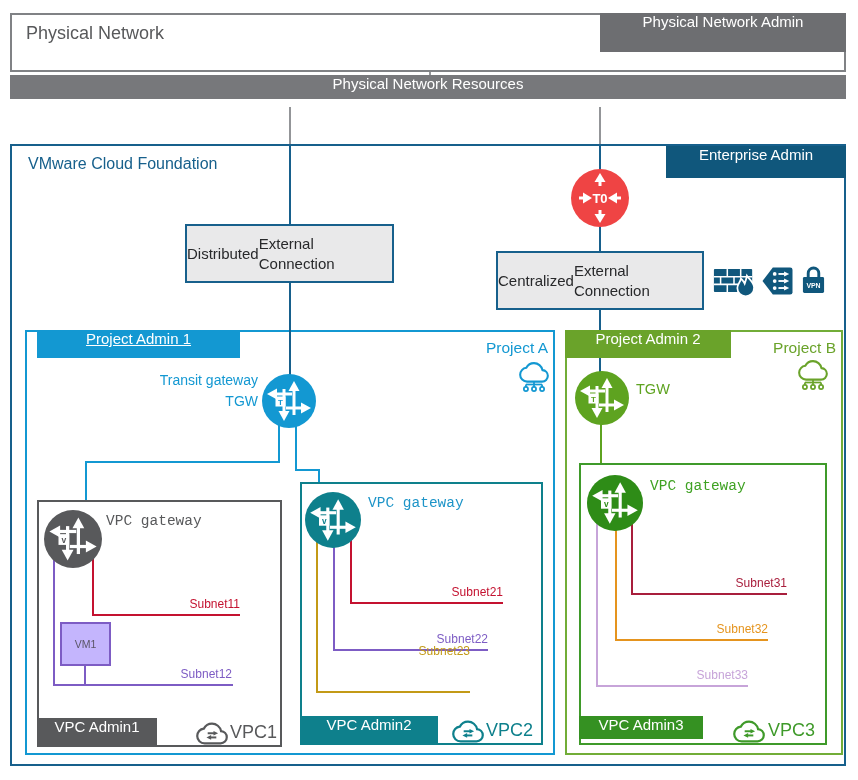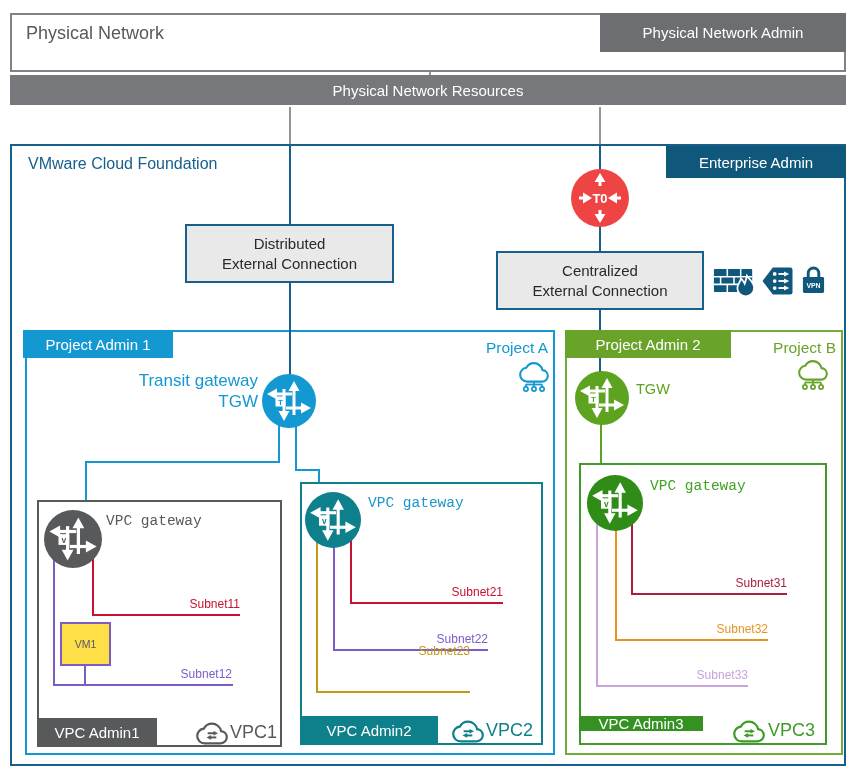--- a/index.html
+++ b/index.html
@@ -3,44 +3,44 @@
 <meta charset="utf-8">
 <style>
   html,body{margin:0;padding:0;background:#fff;}
   #canvas{
     position:relative;width:858px;height:780px;background:#fff;overflow:hidden;
     font-family:"Liberation Sans","DejaVu Sans",sans-serif;
     -webkit-font-smoothing:antialiased;
   }
   .abs{position:absolute;box-sizing:border-box;}
   .line{position:absolute;}
-  .badge{display:flex;align-items:center;justify-content:center;color:#fff;font-size:15px;}
+  .badge{display:flex;justify-content:center;color:#fff;font-size:15px;}
   .conn-box{
-    background:#e9e9ea;border:2px solid #17608c;display:flex;flex-direction:column;
+    background:#e9e9ea;border:2px solid #17608c;display:flex;flex-direction:row;
     align-items:center;justify-content:center;color:#28292b;font-size:15px;line-height:20px;
   }
   .circle{border-radius:50%;display:flex;align-items:center;justify-content:center;}
   .subnet-label{position:absolute;font-size:12px;text-align:right;}
   .gw-label{position:absolute;font-size:14.5px;font-family:Liberation Mono, monospace;}
   svg{display:block;}
 </style>
 </head>
 <body>
 
 <div id="canvas">
 
   <div class="abs" style="left:10px;top:13px;width:836px;height:59px;border:2px solid #808285;background:#fff;"></div>
   <div class="abs" style="left:26px;top:23px;font-size:18px;color:#58595b;">Physical Network</div>
   <div class="abs badge" style="left:600px;top:13px;width:246px;height:39px;background:#6d6e71;">
     <span>Physical Network Admin</span>
   </div>
 
   <div class="line" style="left:429px;top:72px;width:2px;height:4px;background:#939598;"></div>
 
-  <div class="abs badge" style="left:10px;top:75px;width:836px;height:30px;background:#77787b;">
+  <div class="abs badge" style="left:10px;top:75px;width:836px;height:24px;background:#77787b;">
     <span>Physical Network Resources</span>
   </div>
 
   <div class="line" style="left:289px;top:107px;width:2px;height:38px;background:#939598;"></div>
   <div class="line" style="left:599px;top:107px;width:2px;height:38px;background:#939598;"></div>
 
   <div class="abs" style="left:10px;top:144px;width:836px;height:622px;border:2px solid #17608c;background:#fff;"></div>
   <div class="abs badge" style="left:666px;top:146px;width:180px;height:32px;background:#10577c;">
     <span>Enterprise Admin</span>
   </div>
@@ -120,41 +120,41 @@
     </svg>
   </div>
   <div class="abs" style="left:801px;top:263px;width:25px;height:32px;">
     <svg width="25" height="32" viewBox="0 0 26 33">
       <path d="M7.5 15 V10.5 a5.5 5.5 0 0 1 11 0 V15" fill="none" stroke="#10577c" stroke-width="3"></path>
       <rect x="2" y="14.5" width="22" height="16.5" rx="1.5" fill="#10577c"></rect>
       <text x="13" y="26" text-anchor="middle" font-size="7.2" font-weight="bold" fill="#fff">VPN</text>
     </svg>
   </div>
 
-  <div class="abs badge" style="left:23px;top:330px;width:150px;height:28px;background:#1398d2;">
+  <div class="abs badge" style="left:37px;top:330px;width:203px;height:28px;background:#1398d2;text-decoration:underline;">
     <span>Project Admin 1</span>
   </div>
   <div class="abs" style="left:450px;top:339px;width:98px;text-align:right;font-size:15.5px;color:#1398d2;">Project A</div>
   <div class="abs" style="left:519px;top:361px;width:30px;height:32px;">
     <svg width="30" height="32" viewBox="-1 3 26 26">
       <path d="M19.35 10.04A7.49 7.49 0 0 0 12 4C9.11 4 6.6 5.64 5.35 8.04A5.994 5.994 0 0 0 0 14c0 3.31 2.69 6 6 6h13c2.76 0 5-2.24 5-5 0-2.64-2.05-4.78-4.65-4.96z" fill="none" stroke="#1398d2" stroke-width="1.8"></path>
       <g stroke="#1398d2" stroke-width="1.5" fill="none">
         <line x1="12" y1="20" x2="12" y2="22.5"></line>
         <line x1="5" y1="22.5" x2="19" y2="22.5"></line>
         <line x1="5" y1="22.5" x2="5" y2="24.6"></line>
           <line x1="12" y1="22.5" x2="12" y2="24.6"></line>
           <line x1="19" y1="22.5" x2="19" y2="24.6"></line>
         <circle cx="5" cy="26.4" r="1.8"></circle>
           <circle cx="12" cy="26.4" r="1.8"></circle>
           <circle cx="19" cy="26.4" r="1.8"></circle>
       </g>
     </svg>
   </div>
 
-  <div class="abs" style="left:95px;top:370px;width:163px;text-align:right;font-size:17px;line-height:21px;color:#1398d2;">
+  <div class="abs" style="left:95px;top:370px;width:163px;text-align:right;font-size:14px;line-height:21px;color:#1398d2;">
     <div>Transit gateway</div>
     <div>TGW</div>
   </div>
 
   <div class="line" style="left:278px;top:420px;width:2px;height:43px;background:#1398d2;"></div>
   <div class="line" style="left:85px;top:461px;width:195px;height:2px;background:#1398d2;"></div>
   <div class="line" style="left:85px;top:461px;width:2px;height:53px;background:#1398d2;"></div>
   <div class="line" style="left:295px;top:420px;width:2px;height:51px;background:#1398d2;"></div>
   <div class="line" style="left:295px;top:469px;width:25px;height:2px;background:#1398d2;"></div>
   <div class="line" style="left:318px;top:469px;width:2px;height:30px;background:#1398d2;"></div>
@@ -224,21 +224,21 @@
 
   <div class="line" style="left:92px;top:555px;width:2px;height:61px;background:#c41230;"></div>
   <div class="line" style="left:92px;top:614px;width:148px;height:2px;background:#c41230;"></div>
   <div class="subnet-label" style="left:140px;top:597px;width:100px;color:#c41230;">Subnet11</div>
 
   <div class="line" style="left:53px;top:555px;width:2px;height:131px;background:#7d5cc4;"></div>
   <div class="line" style="left:53px;top:684px;width:180px;height:2px;background:#7d5cc4;"></div>
   <div class="line" style="left:84px;top:666px;width:2px;height:20px;background:#7d5cc4;"></div>
   <div class="subnet-label" style="left:132px;top:667px;width:100px;color:#7d5cc4;">Subnet12</div>
 
-  <div class="abs" style="left:60px;top:622px;width:51px;height:44px;border:2px solid #7d5cc4;background:#fde047;
+  <div class="abs" style="left:60px;top:622px;width:51px;height:44px;border:2px solid #7d5cc4;background:#c4b5fd;
               display:flex;align-items:center;justify-content:center;">
     <span style="font-size:10.5px;color:#5a5566;">VM1</span>
   </div>
 
   <div class="abs circle" style="left:44px;top:510px;width:58px;height:58px;background:#58595b;">
     <svg width="58" height="58" viewBox="0 0 54 54">
       <g stroke="#fff" stroke-width="3">
         <line x1="32" y1="41" x2="32" y2="15"></line>
         <line x1="30" y1="20" x2="13" y2="20"></line>
         <line x1="22" y1="15" x2="22" y2="39"></line>
@@ -353,21 +353,21 @@
         <polygon points="5,20 15,14.5 15,25.5"></polygon>
         <polygon points="22,47 16.5,37 27.5,37"></polygon>
         <polygon points="49,34 39,28.5 39,39.5"></polygon>
       </g>
       <rect x="13.5" y="22.5" width="10" height="10" fill="#fff"></rect>
       <text x="18.5" y="30.8" text-anchor="middle" font-size="8" font-weight="bold" fill="#2e8c17">v</text>
     </svg>
   </div>
   <div class="gw-label" style="left:650px;top:478px;color:#3fa223;">VPC gateway</div>
 
-  <div class="abs badge" style="left:579px;top:716px;width:124px;height:15px;background:#359122;">
+  <div class="abs badge" style="left:579px;top:716px;width:124px;height:23px;background:#359122;">
     <span>VPC Admin3</span>
   </div>
   <div class="abs" style="left:733px;top:720px;width:32px;height:23px;">
     <svg width="32" height="23" viewBox="-1 3 26 18">
       <path d="M19.35 10.04A7.49 7.49 0 0 0 12 4C9.11 4 6.6 5.64 5.35 8.04A5.994 5.994 0 0 0 0 14c0 3.31 2.69 6 6 6h13c2.76 0 5-2.24 5-5 0-2.64-2.05-4.78-4.65-4.96z" fill="none" stroke="#3f9a2a" stroke-width="1.8"></path>
       <g stroke="#3f9a2a" stroke-width="1.6">
         <line x1="8.5" y1="11.8" x2="14" y2="11.8"></line>
           <line x1="15.5" y1="15.2" x2="10" y2="15.2"></line>
       </g>
       <g fill="#3f9a2a">

